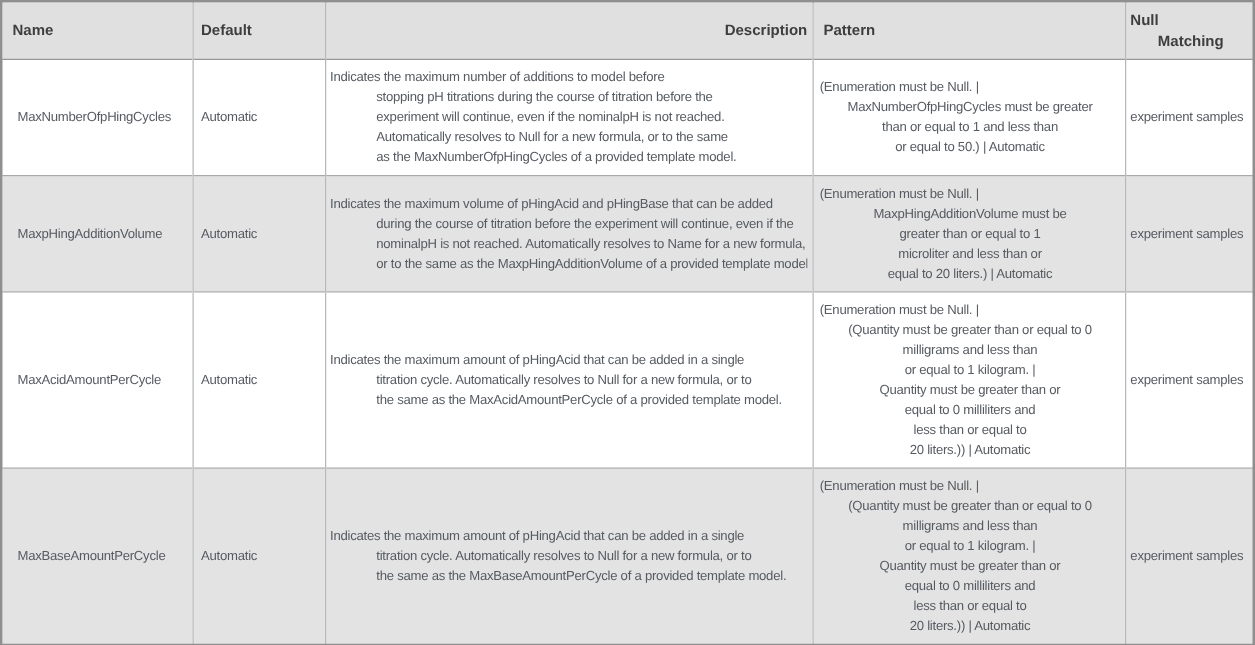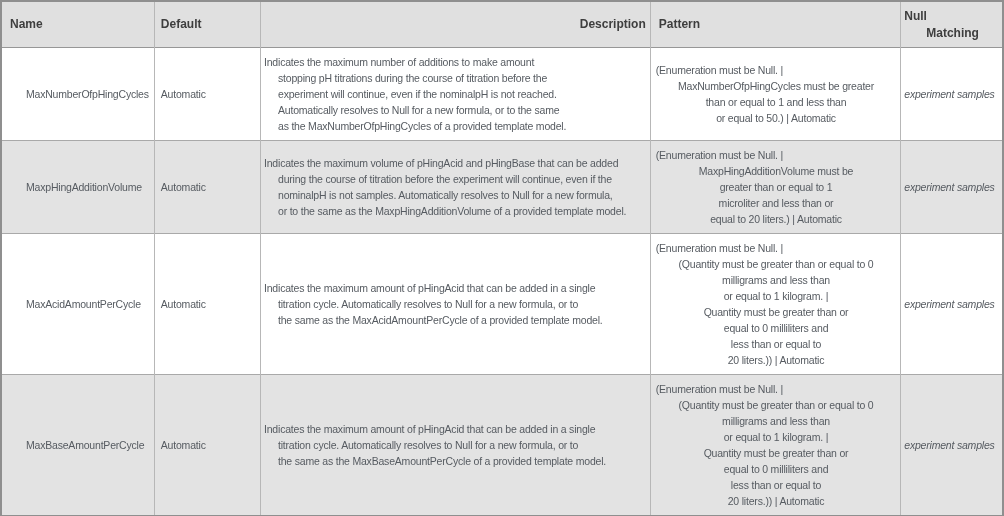--- a/index.html
+++ b/index.html
@@ -62,32 +62,32 @@
 
   tbody td {
     font-size: 10.5px;
     letter-spacing: -0.2px;
     color: var(--body-text);
     line-height: 16px;
     background: var(--row-bg);
   }
   tbody tr.shaded td { background: var(--shaded-row-bg); }
 
-  td.name-cell    { padding: 6px 4px 6px 24px; white-space: nowrap; margin-left: 20px; }
+  td.name-cell    { padding: 6px 4px 6px 12px; white-space: nowrap; margin-left: 20px; }
   td.default-cell { padding: 6px 4px 6px 6px; white-space: nowrap; }
   td.description-cell { padding: 6px 4px 6px 3px; }
   td.pattern-cell { padding: 6px 4px 6px 5px; }
-  td.index-cell   { padding: 8px 3px; white-space: nowrap; font-style: italic; }
+  td.index-cell   { padding: 8px 3px; white-space: nowrap; }
 
   .desc-line {
     white-space: nowrap;
     overflow: hidden;
     text-align: left;
   }
-  .desc-line.cont { margin-left: 14px; }
+  .desc-line.cont { margin-left: 37px; }
 
   .pat-line {
     white-space: nowrap;
     overflow: hidden;
     text-align: left;
   }
   .pat-line.cont { text-align: center; }
 </style>
 </head>
 <body>
@@ -118,41 +118,41 @@
         <div class="th-line">Null</div>
         <div class="th-line cont">Matching</div>
       </th>
     </tr>
   </thead>
   <tbody>
       <tr>
         <td class="name-cell">MaxNumberOfpHingCycles</td>
         <td class="default-cell">Automatic</td>
         <td class="description-cell">
-          <div class="desc-line">Indicates the maximum number of additions to make amount</div>
+          <div class="desc-line">Indicates the maximum number of additions to model before</div>
           <div class="desc-line cont">stopping pH titrations during the course of titration before the</div>
           <div class="desc-line cont">experiment will continue, even if the nominalpH is not reached.</div>
           <div class="desc-line cont">Automatically resolves to Null for a new formula, or to the same</div>
           <div class="desc-line cont">as the MaxNumberOfpHingCycles of a provided template model.</div>
         </td>
         <td class="pattern-cell">
           <div class="pat-line">(Enumeration must be Null.  |</div>
           <div class="pat-line cont">MaxNumberOfpHingCycles must be greater</div>
           <div class="pat-line cont">than or equal to 1 and less than</div>
           <div class="pat-line cont">or equal to 50.) | Automatic</div>
         </td>
         <td class="index-cell">experiment samples</td>
       </tr>
       <tr class="shaded">
         <td class="name-cell">MaxpHingAdditionVolume</td>
         <td class="default-cell">Automatic</td>
         <td class="description-cell">
           <div class="desc-line">Indicates the maximum volume of pHingAcid and pHingBase that can be added</div>
           <div class="desc-line cont">during the course of titration before the experiment will continue, even if the</div>
-          <div class="desc-line cont">nominalpH is not samples.  Automatically resolves to Null for a new formula,</div>
+          <div class="desc-line cont">nominalpH is not reached.  Automatically resolves to Name for a new formula,</div>
           <div class="desc-line cont">or to the same as the MaxpHingAdditionVolume of a provided template model.</div>
         </td>
         <td class="pattern-cell">
           <div class="pat-line">(Enumeration must be Null.  |</div>
           <div class="pat-line cont">MaxpHingAdditionVolume must be</div>
           <div class="pat-line cont">greater than or equal to 1</div>
           <div class="pat-line cont">microliter and less than or</div>
           <div class="pat-line cont">equal to 20 liters.) | Automatic</div>
         </td>
         <td class="index-cell">experiment samples</td>

